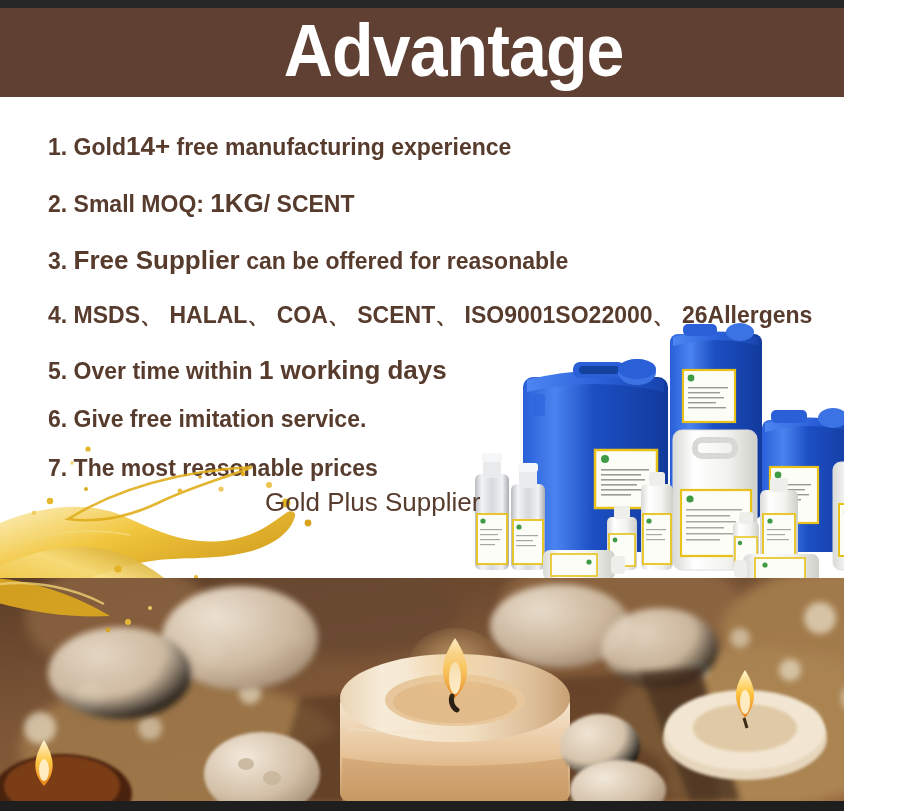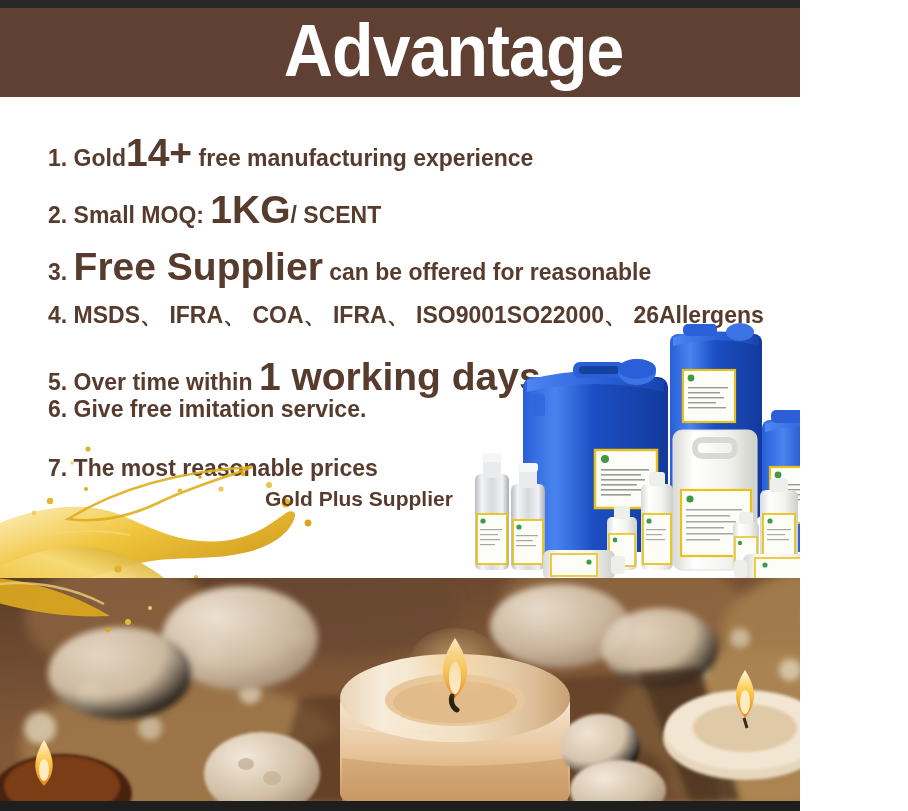--- a/index.html
+++ b/index.html
@@ -1,19 +1,20 @@
 <!DOCTYPE html>
 <html><head>
 <meta charset="utf-8">
 <style>
   html,body{margin:0;padding:0;background:#fff;}
   body{font-family:"Liberation Sans", sans-serif;}
   #page{
     position:relative;width:800px;height:811px;overflow:hidden;
     background:#fef9c3;
+    padding-left:44px;
   }
   
   .top-strip{position:absolute;left:0;top:0;width:908px;height:8px;background:#272727;}
   
   .header-band{
     position:absolute;left:0;top:8px;width:908px;height:89px;
     background:#5f4033;display:flex;align-items:center;justify-content:center;
   }
   .header-title{
     color:#ffffff;font-family:"Liberation Sans", sans-serif;
@@ -22,31 +23,31 @@
     white-space:nowrap;
   }
   
   .panel{position:absolute;left:0;top:97px;width:908px;height:481px;background:#fff;overflow:hidden;}
   
   .adv-list{position:absolute;left:48px;top:20px;width:830px;}
   .adv-item{
     color:#573b2d;font-weight:bold;white-space:nowrap;
     font-size:23px;line-height:1;position:absolute;left:0;
   }
-  .adv-item .bigger{font-size:39px;}
+  .adv-item .bigger{font-size:26px;}
   .i1{top:16px;}
   .i2{top:73px;text-align:right;}
   .i3{top:130px;}
   .i4{top:187px;}
   .i5{top:240px;}
-  .i6{top:281px;text-align:right;}
+  .i6{top:291px;text-align:right;}
   .i7{top:340px;}
   .gold-line{
-    position:absolute;left:265px;top:390px;color:#573b2d;font-weight:bold;
-    font-size:21px;white-space:nowrap;z-index:6;
+    position:absolute;left:265px;top:390px;color:#573b2d;font-weight:normal;
+    font-size:26px;white-space:nowrap;z-index:6;
   }
   
   .oil-splash{position:absolute;left:-10px;top:330px;width:360px;height:190px;z-index:4;pointer-events:none;}
   
   .products{position:absolute;left:455px;top:225px;width:453px;height:265px;z-index:5;}
   
   .photo{position:absolute;left:0;top:578px;width:908px;height:223px;overflow:hidden;
     background:#6d4b32;}
   .bottom-strip{position:absolute;left:0;top:801px;width:908px;height:10px;background:#1e1e1e;}
 </style>
@@ -117,21 +118,21 @@
       </div>
 
       <div class="adv-item i3">
         <span>3.</span>
         <span class="bigger">Free Supplier</span>
         <span>can be offered for reasonable</span>
       </div>
 
       <div class="adv-item i4">
         <span>4.</span>
-        <span>MSDS、 IFRA、 COA、 IFRA、 ISO9001SO22000、 26Allergens</span>
+        <span>MSDS、 HALAL、 COA、 SCENT、 ISO9001SO22000、 26Allergens</span>
       </div>
 
       <div class="adv-item i5">
         <span>5.</span>
         <span>Over time within</span>
         <span class="bigger">1 working days</span>
       </div>
 
       <div class="adv-item i6">
         <span>6.</span>

